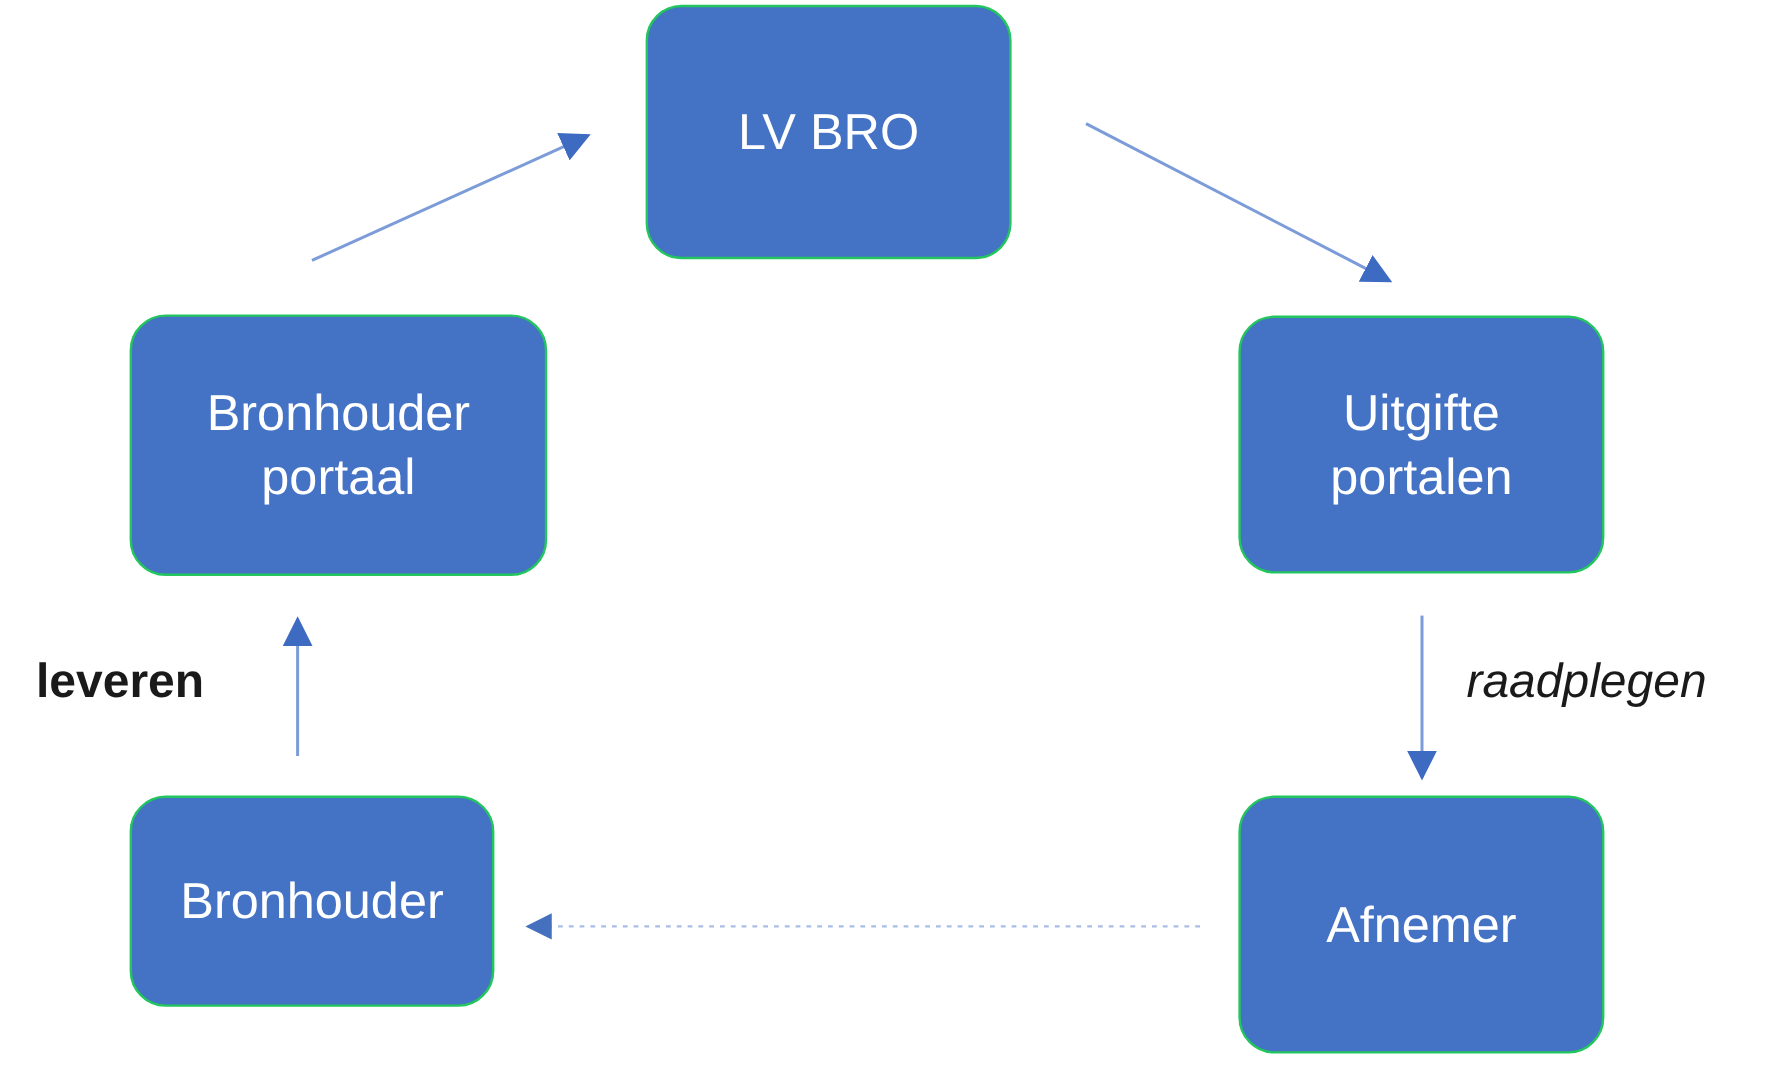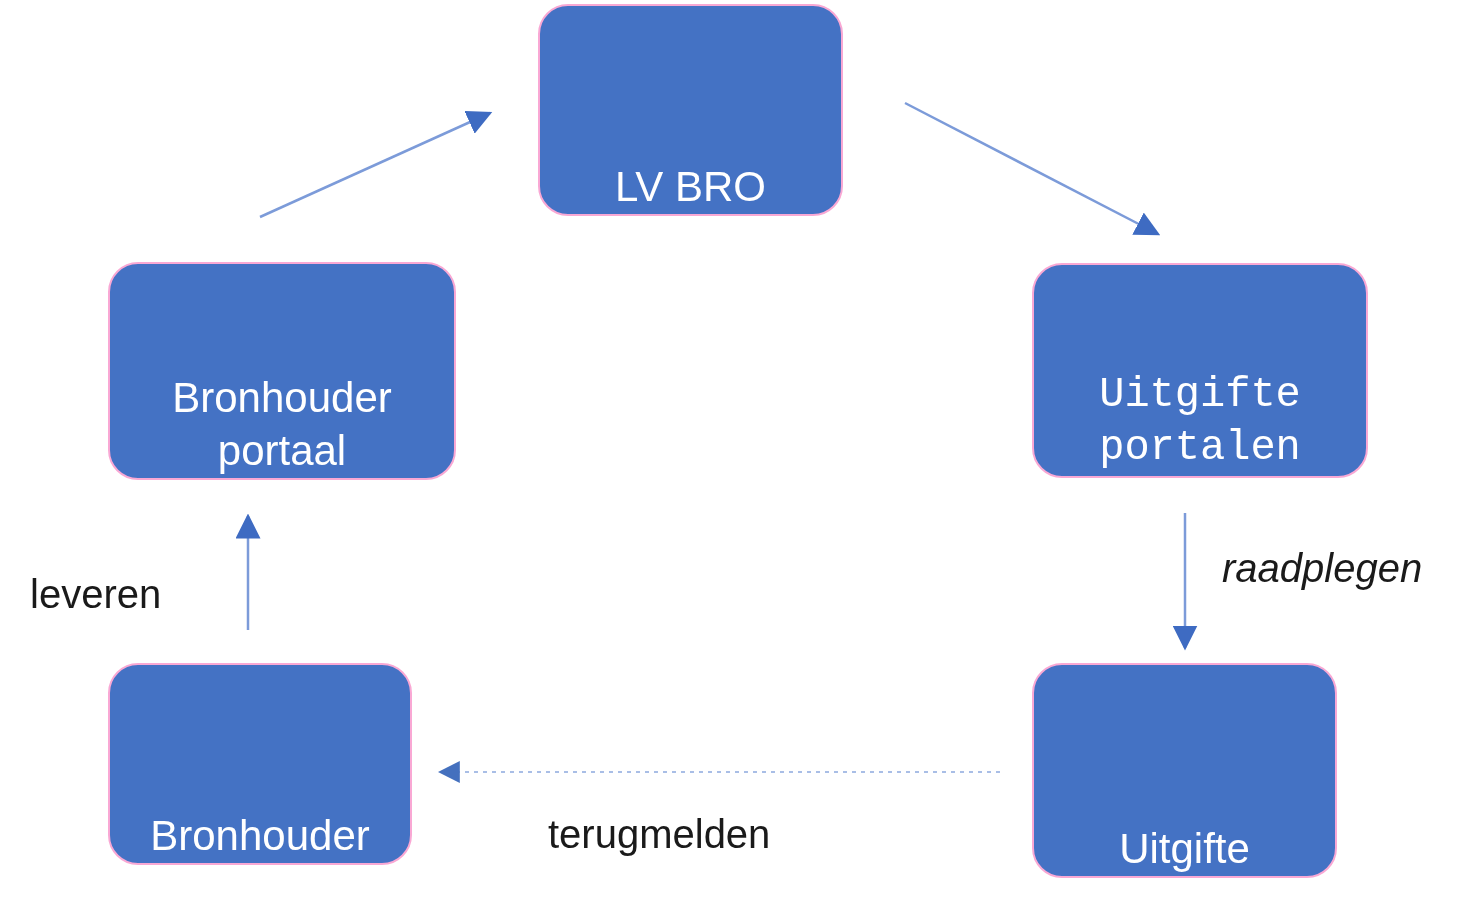--- a/index.html
+++ b/index.html
@@ -17,44 +17,44 @@
   }
   .arrow-layer {
     position: absolute;
     left: 0; top: 0;
     width: 1480px;
     height: 898px;
   }
   .node {
     position: absolute;
     background: #4472C4;
-    border: 2px solid #f9a8d4;
+    border: 2px solid #22c55e;
     border-radius: 30px;
     color: #ffffff;
     display: flex;
-    align-items: flex-end;
+    align-items: center;
     justify-content: center;
     text-align: center;
     font-size: 42px;
     line-height: 1.28;
     box-sizing: border-box;
     padding: 0 20px;
   }
   .node-lv-bro          { left: 538px;  top: 4px;   width: 305px; height: 212px; }
   .node-bronhouder-portaal { left: 108px; top: 262px; width: 348px; height: 218px; }
-  .node-uitgifte-portalen  { left: 1032px; top: 263px; width: 336px; height: 215px; font-family: Liberation Mono, monospace; }
-  .node-bronhouder      { left: 108px;  top: 663px; width: 304px; height: 202px; }
+  .node-uitgifte-portalen  { left: 1032px; top: 263px; width: 305px; height: 215px; }
+  .node-bronhouder      { left: 108px;  top: 663px; width: 304px; height: 176px; }
   .node-afnemer         { left: 1032px; top: 663px; width: 305px; height: 215px; }
   .edge-label {
     position: absolute;
     color: #1A1A1A;
     font-size: 40px;
     white-space: nowrap;
   }
-  .label-leveren     { left: 30px;   top: 572px; }
+  .label-leveren     { left: 30px;   top: 546px; font-weight: bold; }
   .label-raadplegen  { left: 1222px; top: 546px; font-style: italic; }
   .label-terugmelden { left: 548px;  top: 812px; }
 </style>
 </head>
 <body>
 
 <div class="canvas">
 
   <svg class="arrow-layer" viewBox="0 0 1480 898" xmlns="http://www.w3.org/2000/svg">
     <defs>
@@ -87,22 +87,21 @@
 
   <div class="node node-uitgifte-portalen">
     <span>Uitgifte portalen</span>
   </div>
 
   <div class="node node-bronhouder">
     <span>Bronhouder</span>
   </div>
 
   <div class="node node-afnemer">
-    <span>Uitgifte</span>
+    <span>Afnemer</span>
   </div>
 
   <div class="edge-label label-leveren">leveren</div>
 
   <div class="edge-label label-raadplegen">raadplegen</div>
 
-  <div class="edge-label label-terugmelden">terugmelden</div>
 
 </div>
 
 </body></html>

